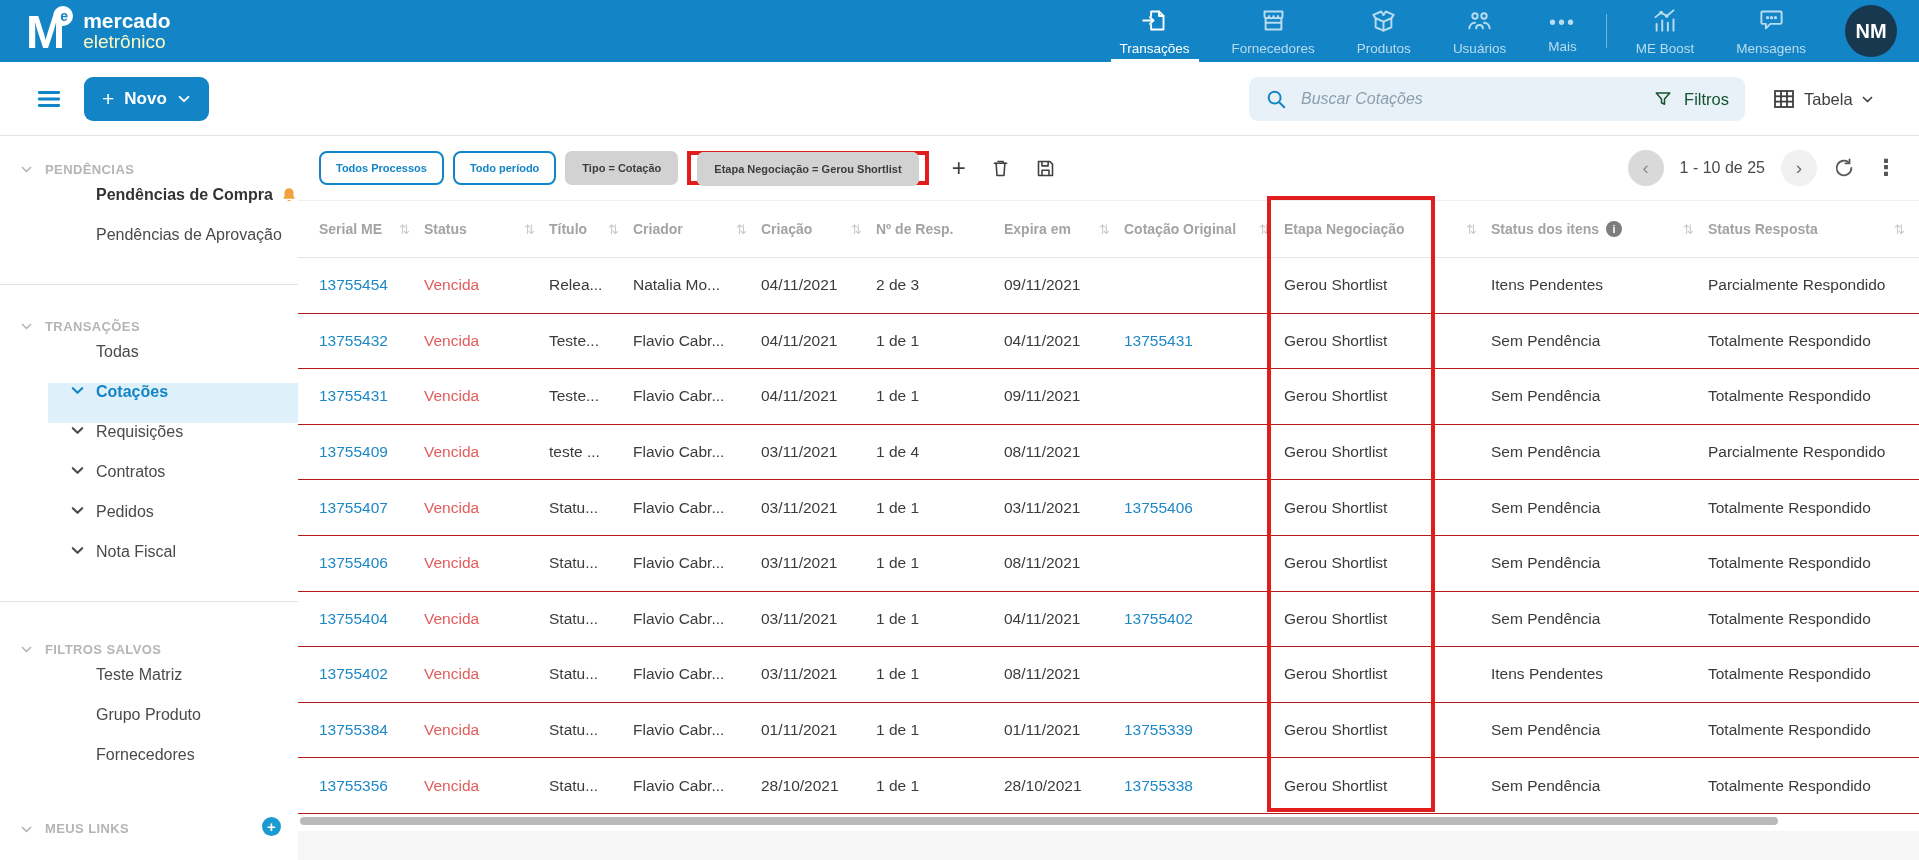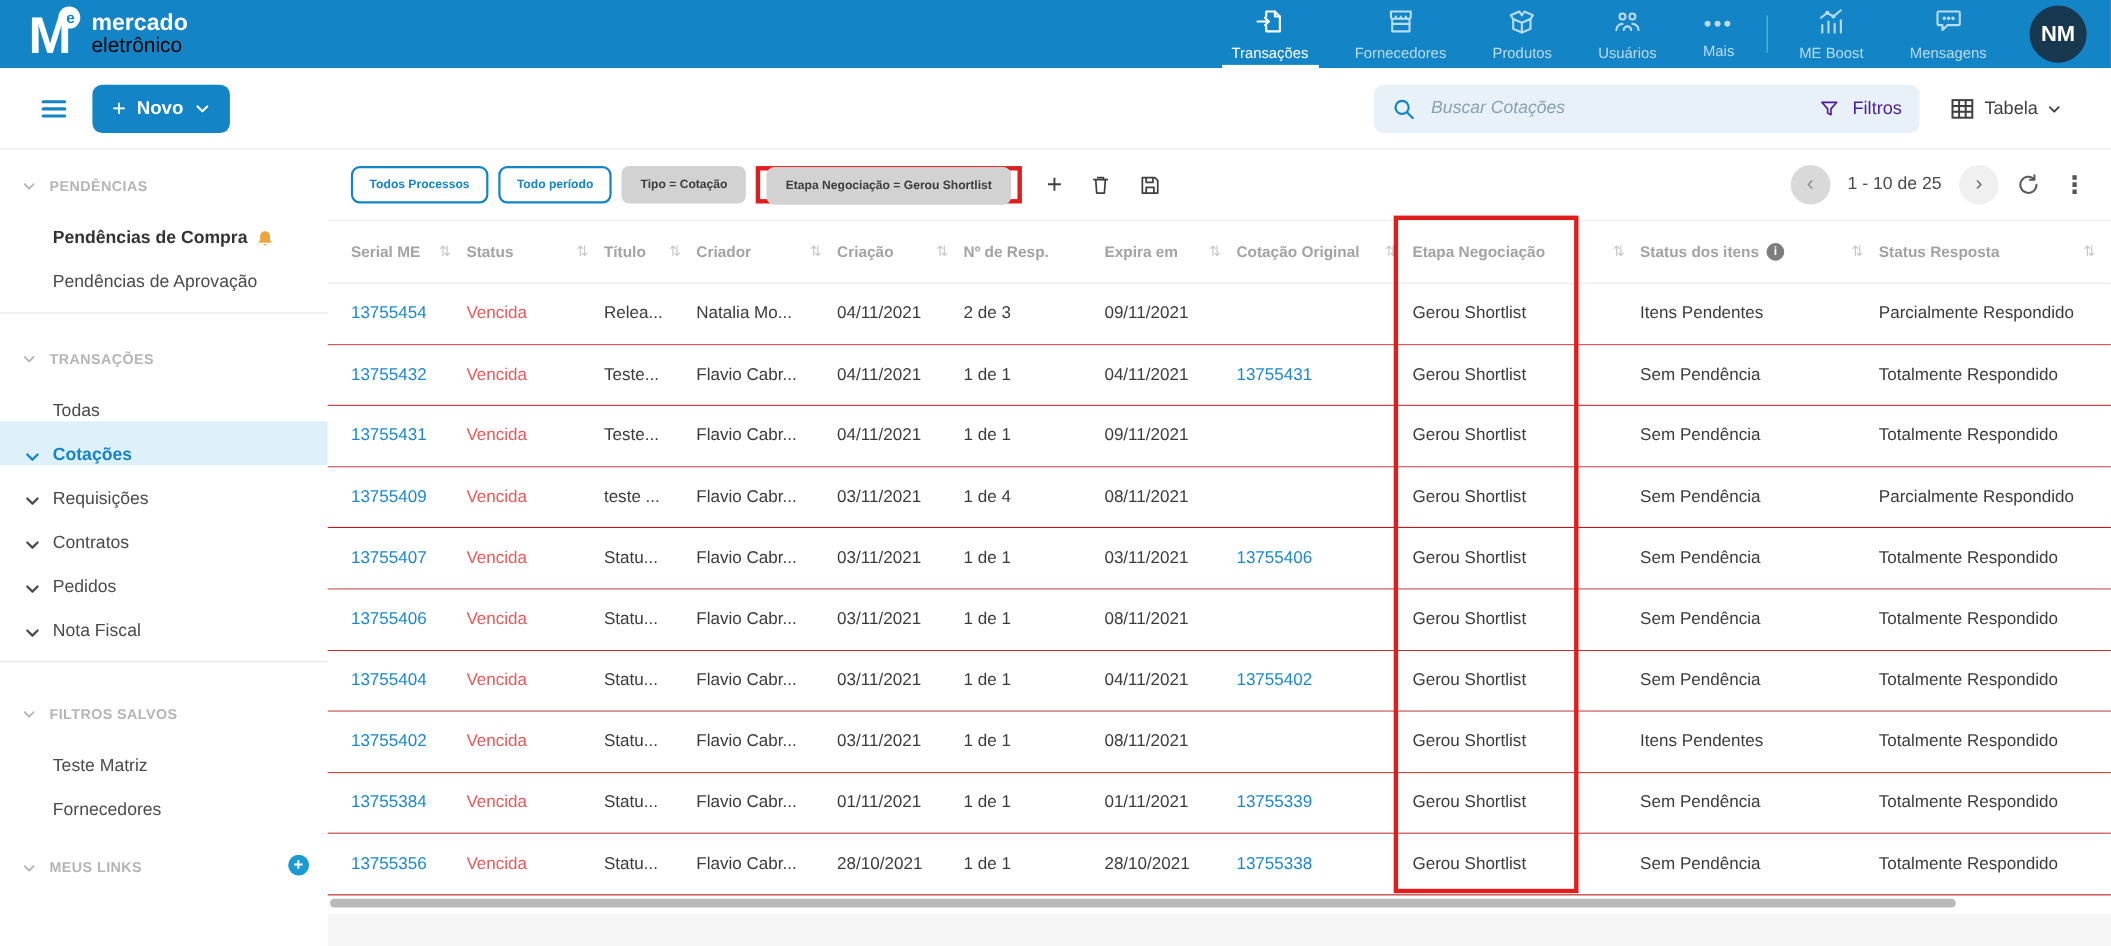--- a/index.html
+++ b/index.html
@@ -7,21 +7,21 @@
   body { font-family:"Liberation Sans","DejaVu Sans",sans-serif; background:#fff; color:#3b3b3b; }
   .app { position:relative; width:1919px; height:860px; overflow:hidden; background:#fff; }
 
   
   .topnav { position:absolute; left:0; top:0; width:100%; height:62px; background:#1385c6; display:flex; align-items:center; }
   .brand { display:flex; align-items:center; gap:10px; padding-left:26px; }
   .logo-m { position:relative; color:#fff; font-size:47px; font-weight:700; line-height:1; letter-spacing:-2px; }
   .logo-e { position:absolute; top:-2px; right:-10px; width:20px; height:20px; border-radius:50%; background:#fff; color:#1385c6; font-size:14px; font-weight:700; display:flex; align-items:center; justify-content:center; }
   .brand-name { margin-left:10px; line-height:1.05; }
   .brand-name .l1 { color:#fff; font-weight:700; font-size:21px; }
-  .brand-name .l2 { color:#000000; font-weight:400; font-size:19px; }
+  .brand-name .l2 { color:#fef9c3; font-weight:400; font-size:19px; }
   .nav-items { margin-left:auto; display:flex; align-items:stretch; height:62px; }
   .nav-item { position:relative; display:flex; flex-direction:column; align-items:center; justify-content:center; gap:3px; padding:0 21px; color:#b9dcef; cursor:pointer; }
   .nav-item svg { width:27px; height:27px; }
   .nav-item .nav-label { font-size:13.5px; }
   .nav-item.active { color:#fff; }
   .nav-item.active::after { content:""; position:absolute; left:12px; right:12px; bottom:0; height:3px; background:#fff; }
   .nav-divider { width:1px; height:34px; background:rgba(255,255,255,.4); align-self:center; margin:0 8px; }
   .avatar { width:52px; height:52px; border-radius:50%; background:#17384f; color:#fff; font-size:20px; font-weight:700; display:flex; align-items:center; justify-content:center; margin:0 22px 0 18px; flex:none; }
   .more-dots { font-size:20px; letter-spacing:2px; line-height:27px; height:27px; }
 
@@ -29,32 +29,32 @@
   .toolbar { position:absolute; left:0; top:62px; width:100%; height:74px; background:#fff; border-bottom:1px solid #e3e3e3; display:flex; align-items:center; }
   .hamburger { margin-left:36px; color:#1385c6; cursor:pointer; display:flex; }
   .hamburger svg { width:26px; height:26px; }
   .btn-novo { margin-left:22px; height:44px; background:#1385c6; color:#fff; border:none; border-radius:9px; font-size:17px; font-weight:700; display:flex; align-items:center; gap:10px; padding:0 18px; cursor:pointer; font-family:inherit; }
   .btn-novo .plus { font-size:21px; font-weight:400; }
   .btn-novo svg { width:14px; height:14px; }
   .searchbar { position:absolute; left:1249px; top:15px; width:496px; height:44px; background:#e9f1f8; border-radius:9px; display:flex; align-items:center; padding:0 16px; }
   .searchbar svg.mag { width:22px; height:22px; color:#1385c6; flex:none; }
   .searchbar input { flex:1; border:none; outline:none; background:transparent; font-style:italic; font-size:16px; color:#4e6271; margin-left:14px; font-family:inherit; }
   .searchbar input::placeholder { color:#8ba0af; opacity:1; }
-  .filtros { display:flex; gap:12px; color:#4c1d95; font-size:16.5px; cursor:pointer; flex:none; }
+  .filtros { display:flex; gap:12px; color:#14532d; font-size:16.5px; cursor:pointer; flex:none; }
   .filtros svg { width:18px; height:18px; }
   .view-select { position:absolute; left:1772px; top:15px; height:44px; display:flex; align-items:center; gap:8px; color:#3f3f3f; font-size:16.5px; cursor:pointer; }
   .view-select svg { width:24px; height:24px; }
   .view-select .chev { width:13px; height:13px; color:#3f3f3f; }
 
   
   .sidebar { position:absolute; left:0; top:136px; width:300px; bottom:0; background:#fff; border-right:1px solid #e2e2e2; padding-top:16px; overflow:hidden; }
   .sec-h { height:34px; display:flex; align-items:center; gap:12px; padding:0 18px 0 20px; color:#b5b5b5; font-size:13px; font-weight:700; letter-spacing:.4px; cursor:pointer; }
   .sec-h svg { width:13px; height:13px; flex:none; }
   .sec-h .sec-label { flex:1; }
-  .sb-item { height:40px; display:flex; align-items:flex-end; padding-left:22px; font-size:16px; color:#4a4a4a; cursor:pointer; }
+  .sb-item { height:40px; display:flex; align-items:flex-start; padding-left:22px; font-size:16px; color:#4a4a4a; cursor:pointer;margin-left:48px; }
   .sb-item .chev { width:26px; flex:none; display:flex; align-items:center; }
   .sb-item .chev svg { width:15px; height:15px; }
   .sb-item.bold { font-weight:700; color:#333; }
   .sb-item.active { background:#def0f9; color:#1385c6; font-weight:600; }
   .sb-divider { height:1px; background:#e4e4e4; margin:18px 0; }
   .bell { width:18px; height:18px; margin-left:7px; }
   .mt24 { margin-top:24px; } .mt30 { margin-top:30px; } .mt16 { margin-top:16px;align-items:flex-end; }
   .plus-circle { width:19px; height:19px; border-radius:50%; background:#1b9ad2; color:#fff; font-size:15px; font-weight:700; display:flex; align-items:center; justify-content:center; line-height:1; cursor:pointer; }
 
   
@@ -322,20 +322,24 @@
           <polyline points="3,5.5 8,10.5 13,5.5"></polyline>
         </svg>
       <span class="sec-label">FILTROS SALVOS</span>
     </div>
     <div class="sb-item">
       <span class="chev"></span>
         <span>Teste Matriz</span>
     </div>
     <div class="sb-item">
       <span class="chev"></span>
+        <span>Grupo Produto</span>
+    </div>
+    <div class="sb-item">
+      <span class="chev"></span>
         <span>Fornecedores</span>
     </div>
 
     <div class="sec-h mt16">
       <svg viewBox="0 0 16 16" fill="none" stroke="currentColor" stroke-width="2" stroke-linecap="round" stroke-linejoin="round">
           <polyline points="3,5.5 8,10.5 13,5.5"></polyline>
         </svg>
       <span class="sec-label">MEUS LINKS</span>
       <span class="plus-circle">+</span>
     </div>

